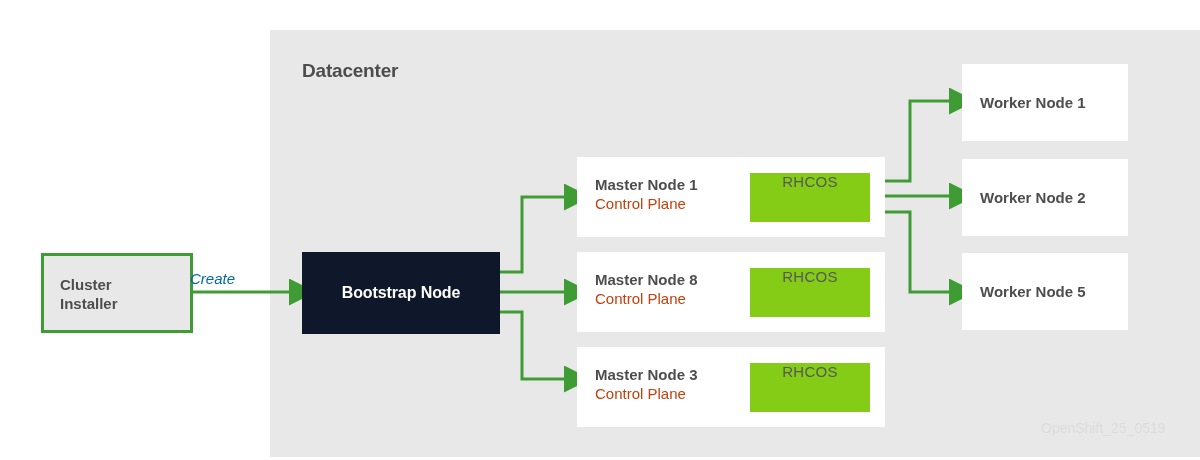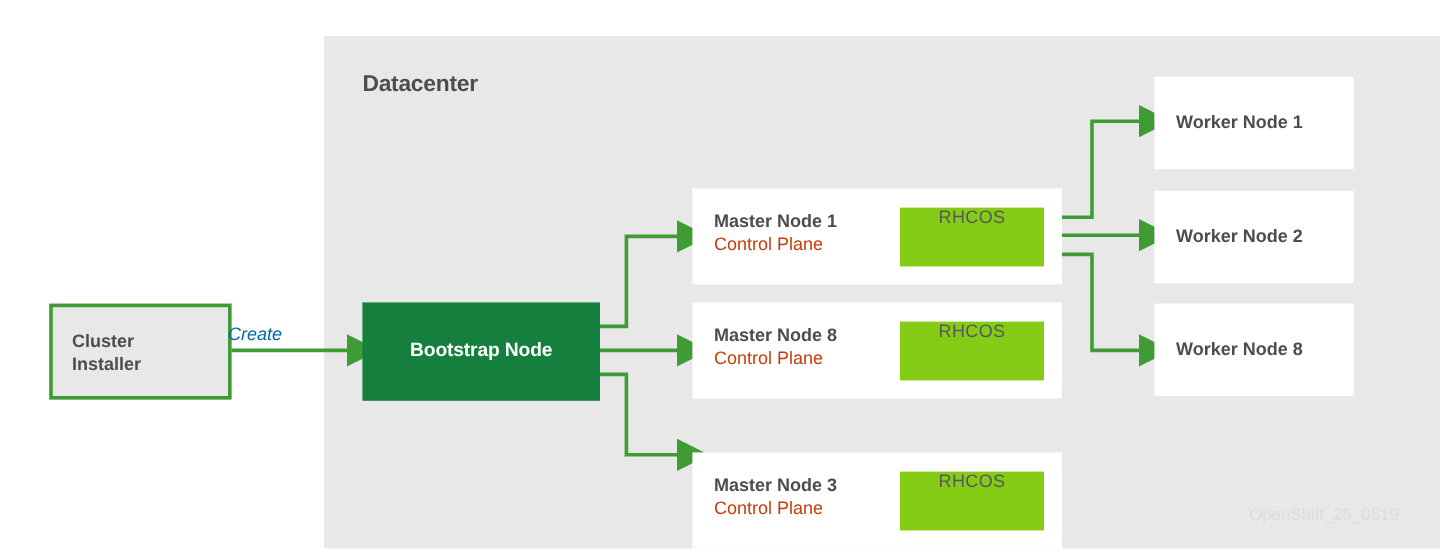--- a/index.html
+++ b/index.html
@@ -79,21 +79,21 @@
     white-space: nowrap;
   }
 
   
   .bootstrap-box {
     position: absolute;
     left: 302px;
     top: 252px;
     width: 198px;
     height: 82px;
-    background: #15803d;
+    background: #0f172a;
   }
   .bootstrap-label {
     position: absolute;
     left: 0;
     top: 0;
     width: 100%;
     height: 100%;
     display: flex;
     align-items: center;
     justify-content: center;
@@ -106,21 +106,21 @@
   
   .master-box {
     position: absolute;
     left: 577px;
     width: 308px;
     height: 80px;
     background: #ffffff;
   }
   .master-1 { top: 157px; }
   .master-2 { top: 252px; }
-  .master-3 { top: 347px; margin-top: 30px; }
+  .master-3 { top: 347px; }
 
   .master-title {
     position: absolute;
     left: 18px;
     top: 19px;
     font-size: 15px;
     font-weight: bold;
     color: #4d4d4d;
     white-space: nowrap;
   }
@@ -275,18 +275,18 @@
 
   <div class="worker-box worker-1">
     <div class="worker-label">Worker Node 1</div>
   </div>
 
   <div class="worker-box worker-2">
     <div class="worker-label">Worker Node 2</div>
   </div>
 
   <div class="worker-box worker-3">
-    <div class="worker-label">Worker Node 8</div>
+    <div class="worker-label">Worker Node 5</div>
   </div>
 
   <div class="watermark">OpenShift_25_0519</div>
 
 </div>
 
 </body></html>

